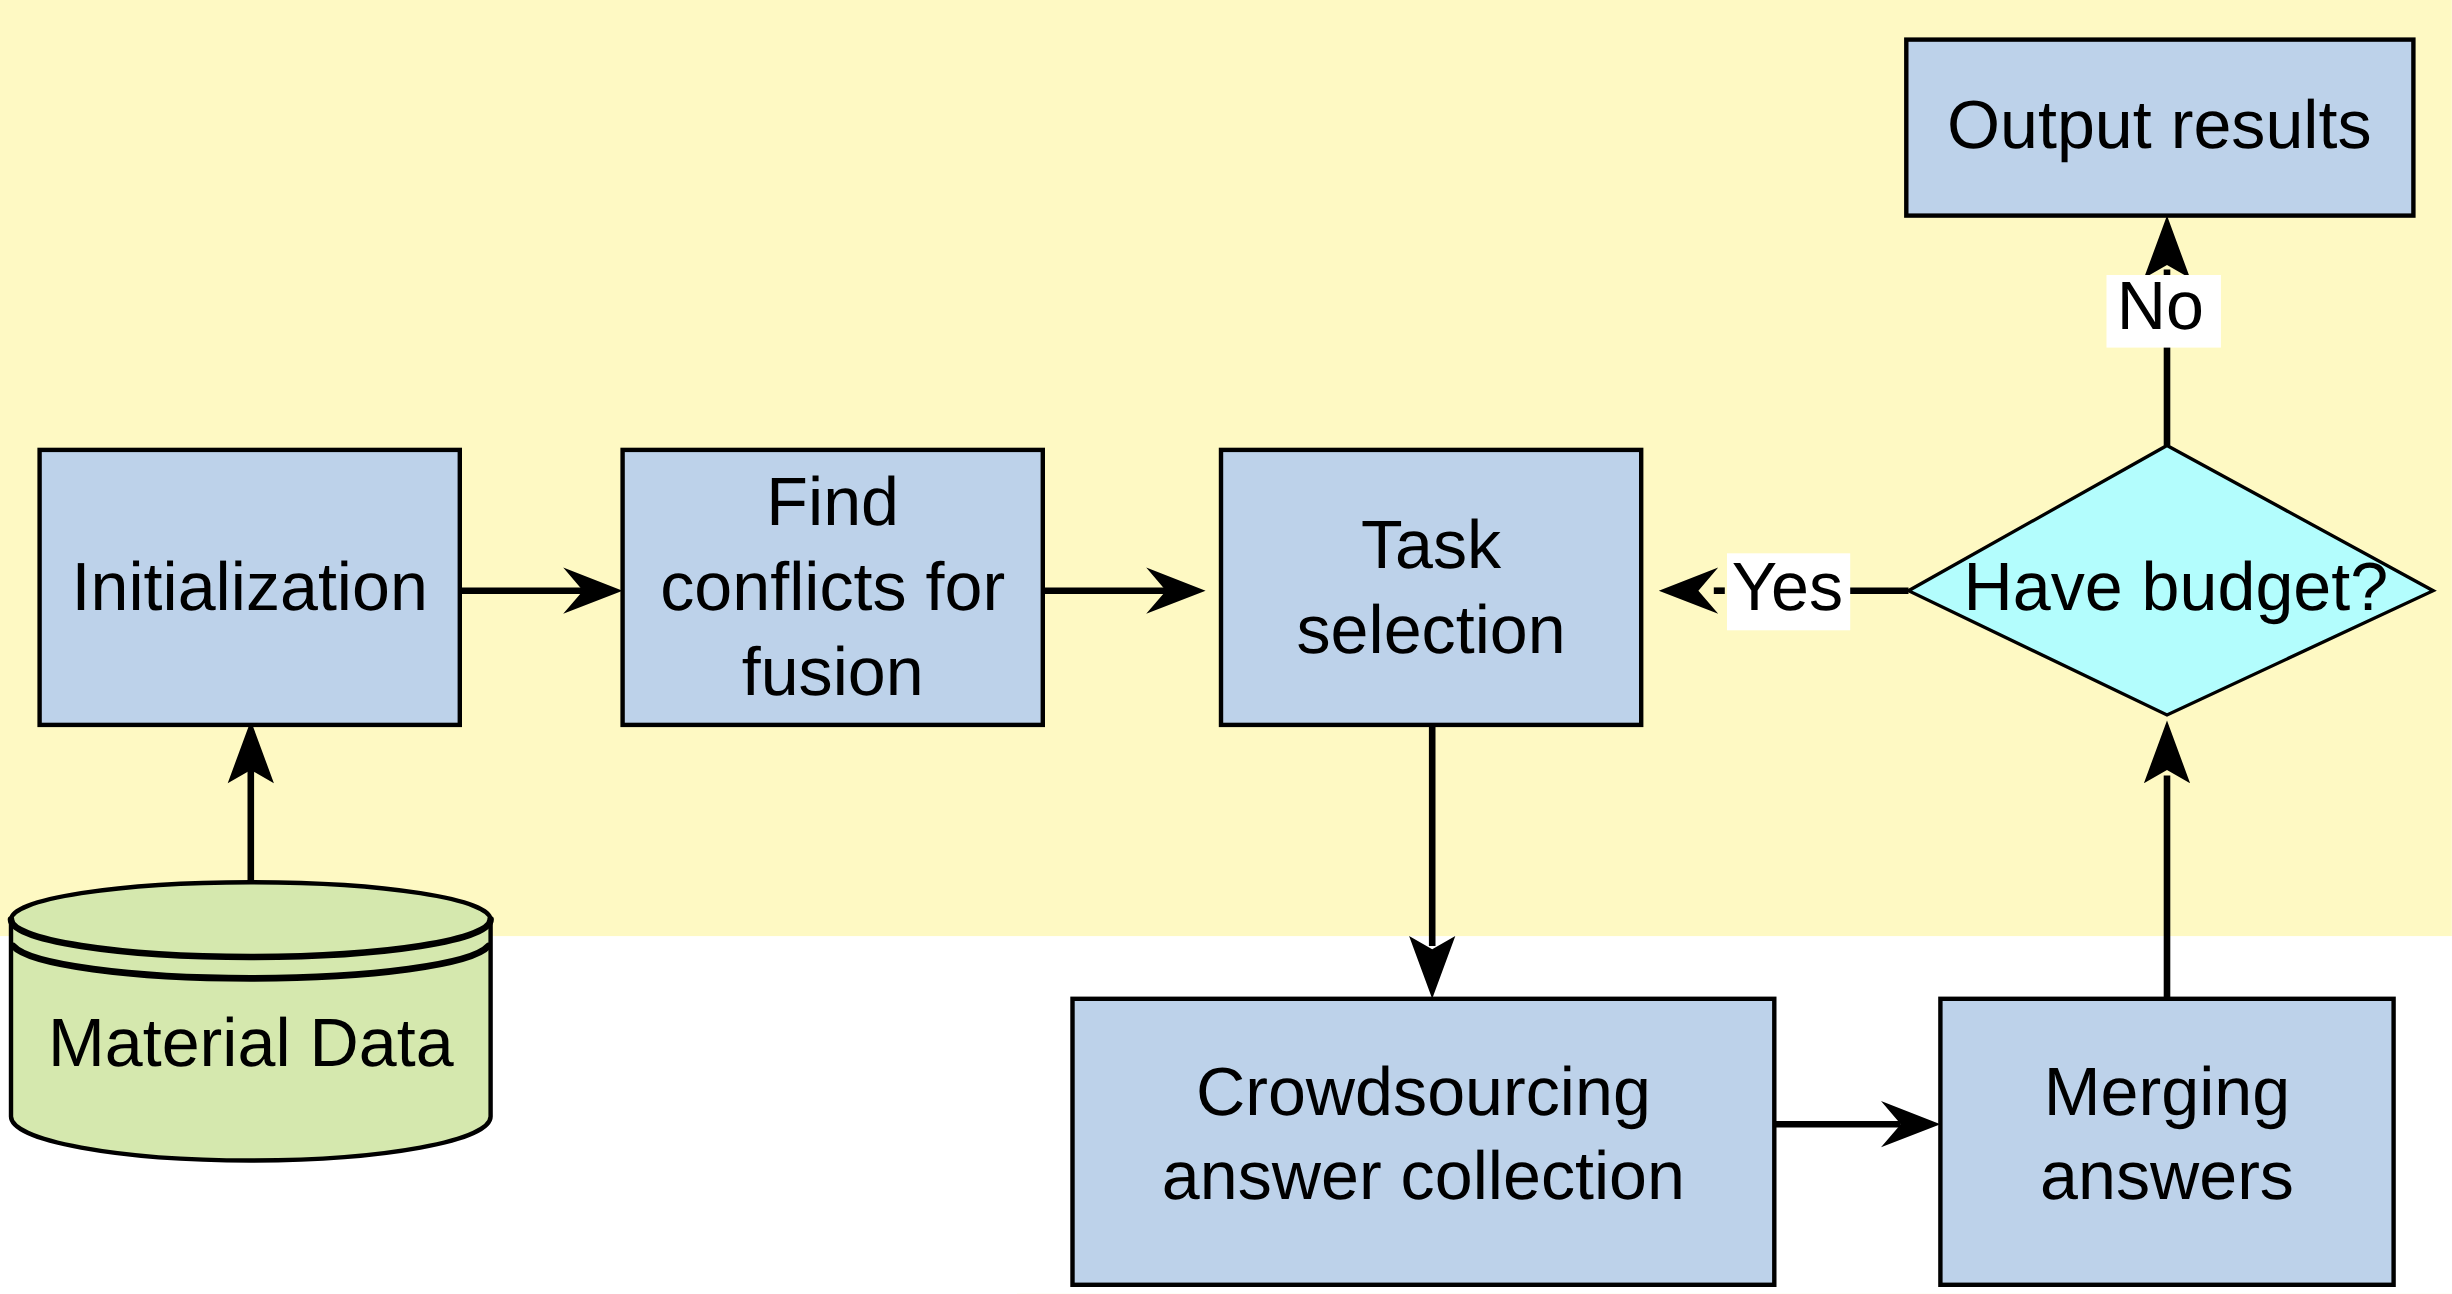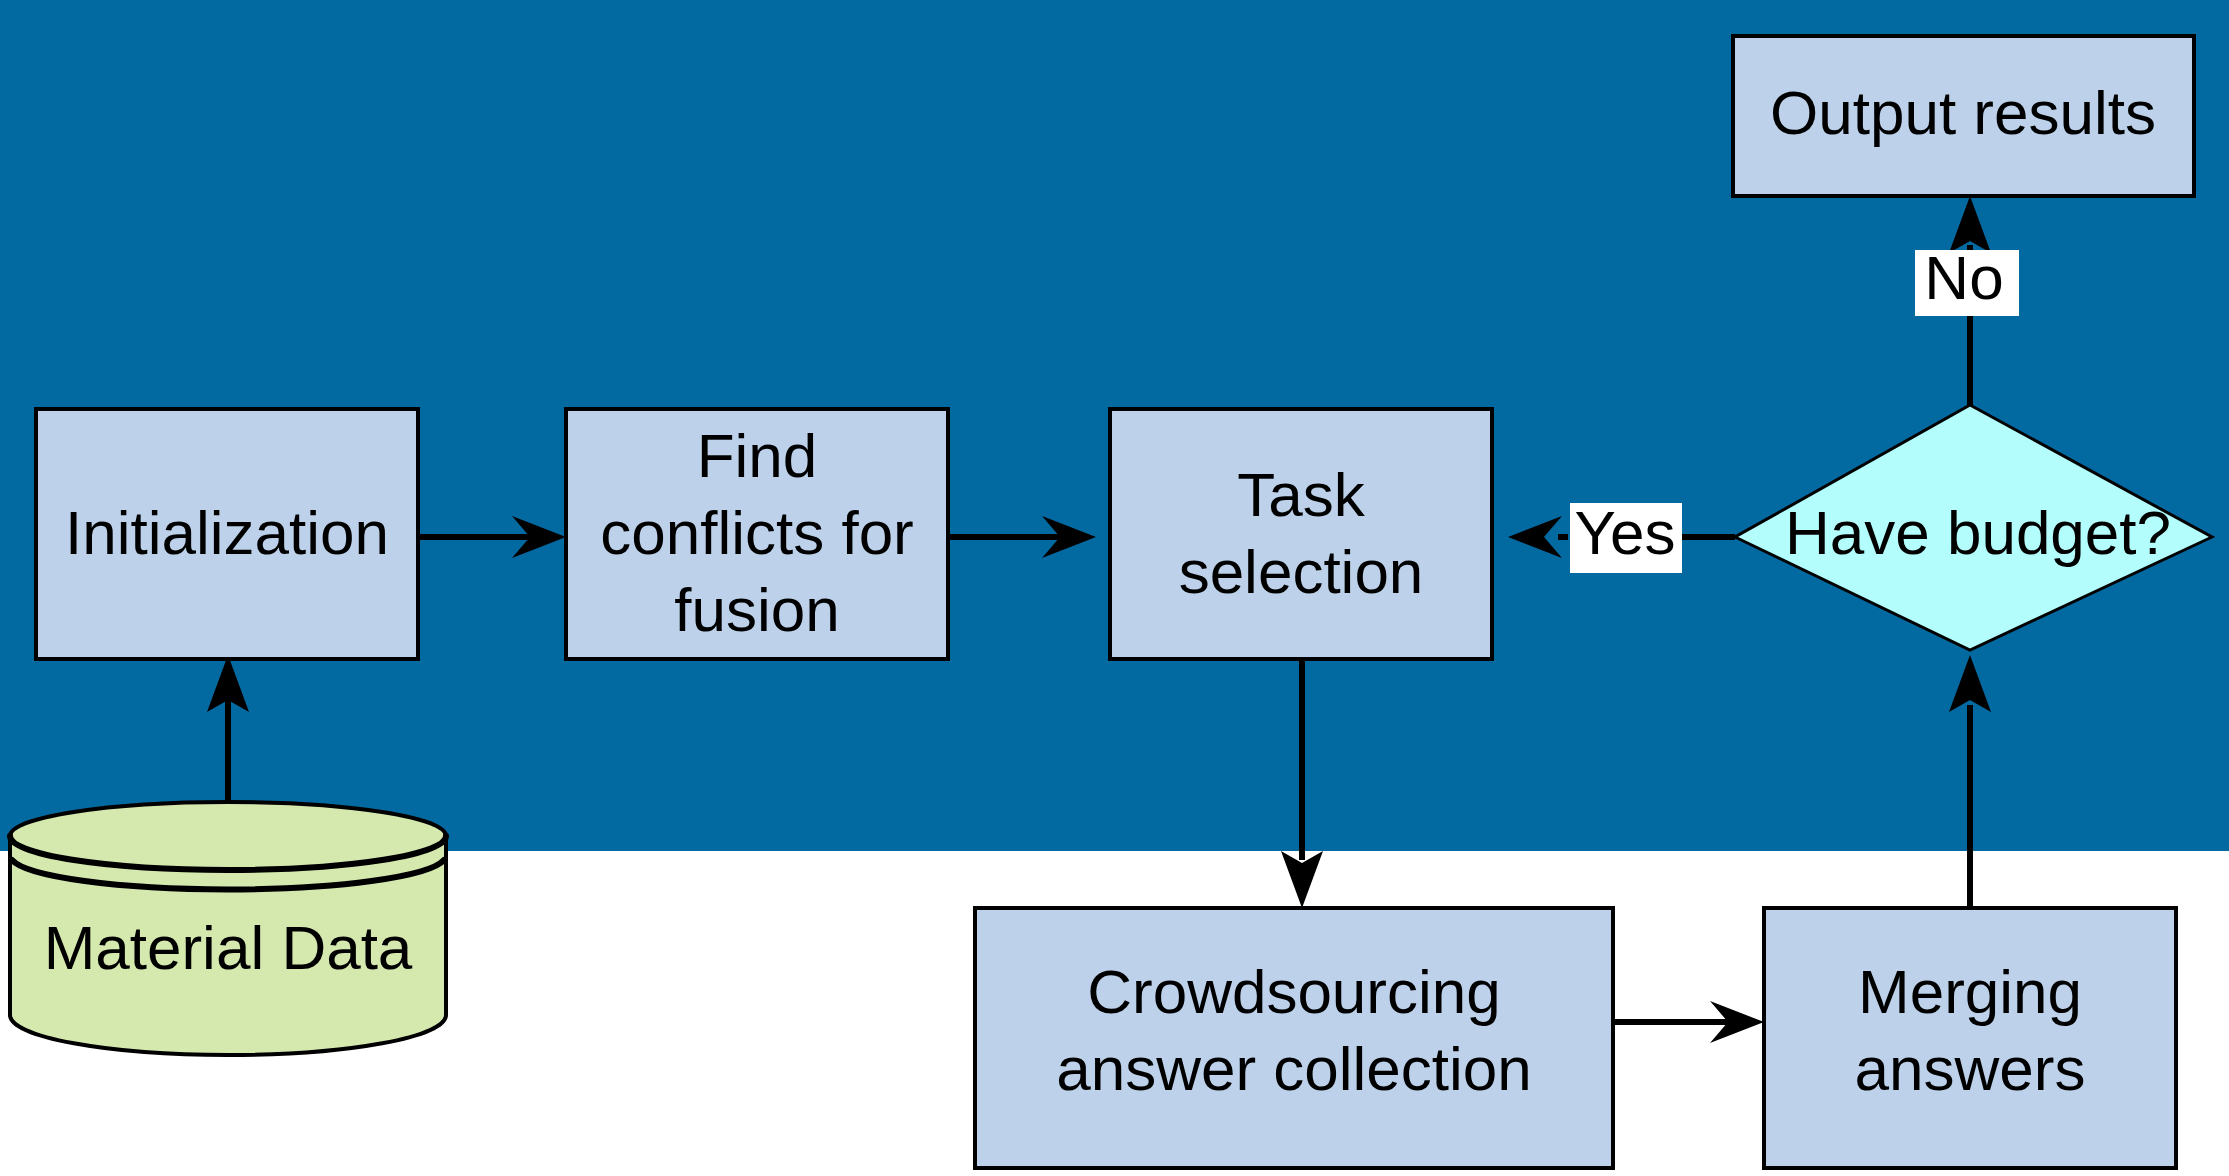--- a/index.html
+++ b/index.html
@@ -10,21 +10,21 @@
   body {
     width: 2229px;
     height: 1176px;
     overflow: hidden;
     font-family: "Liberation Sans", sans-serif;
   }
   #diagram-root {
     position: relative;
     width: 2229px;
     height: 851px;
-    background: #0369a1;
+    background: #fef9c3;
   }
   svg#flowchart {
     display: block;
     width: 2229px;
     height: 1176px;
   }
   .node-shape {
     stroke: #000000;
     stroke-width: 4;
   }

